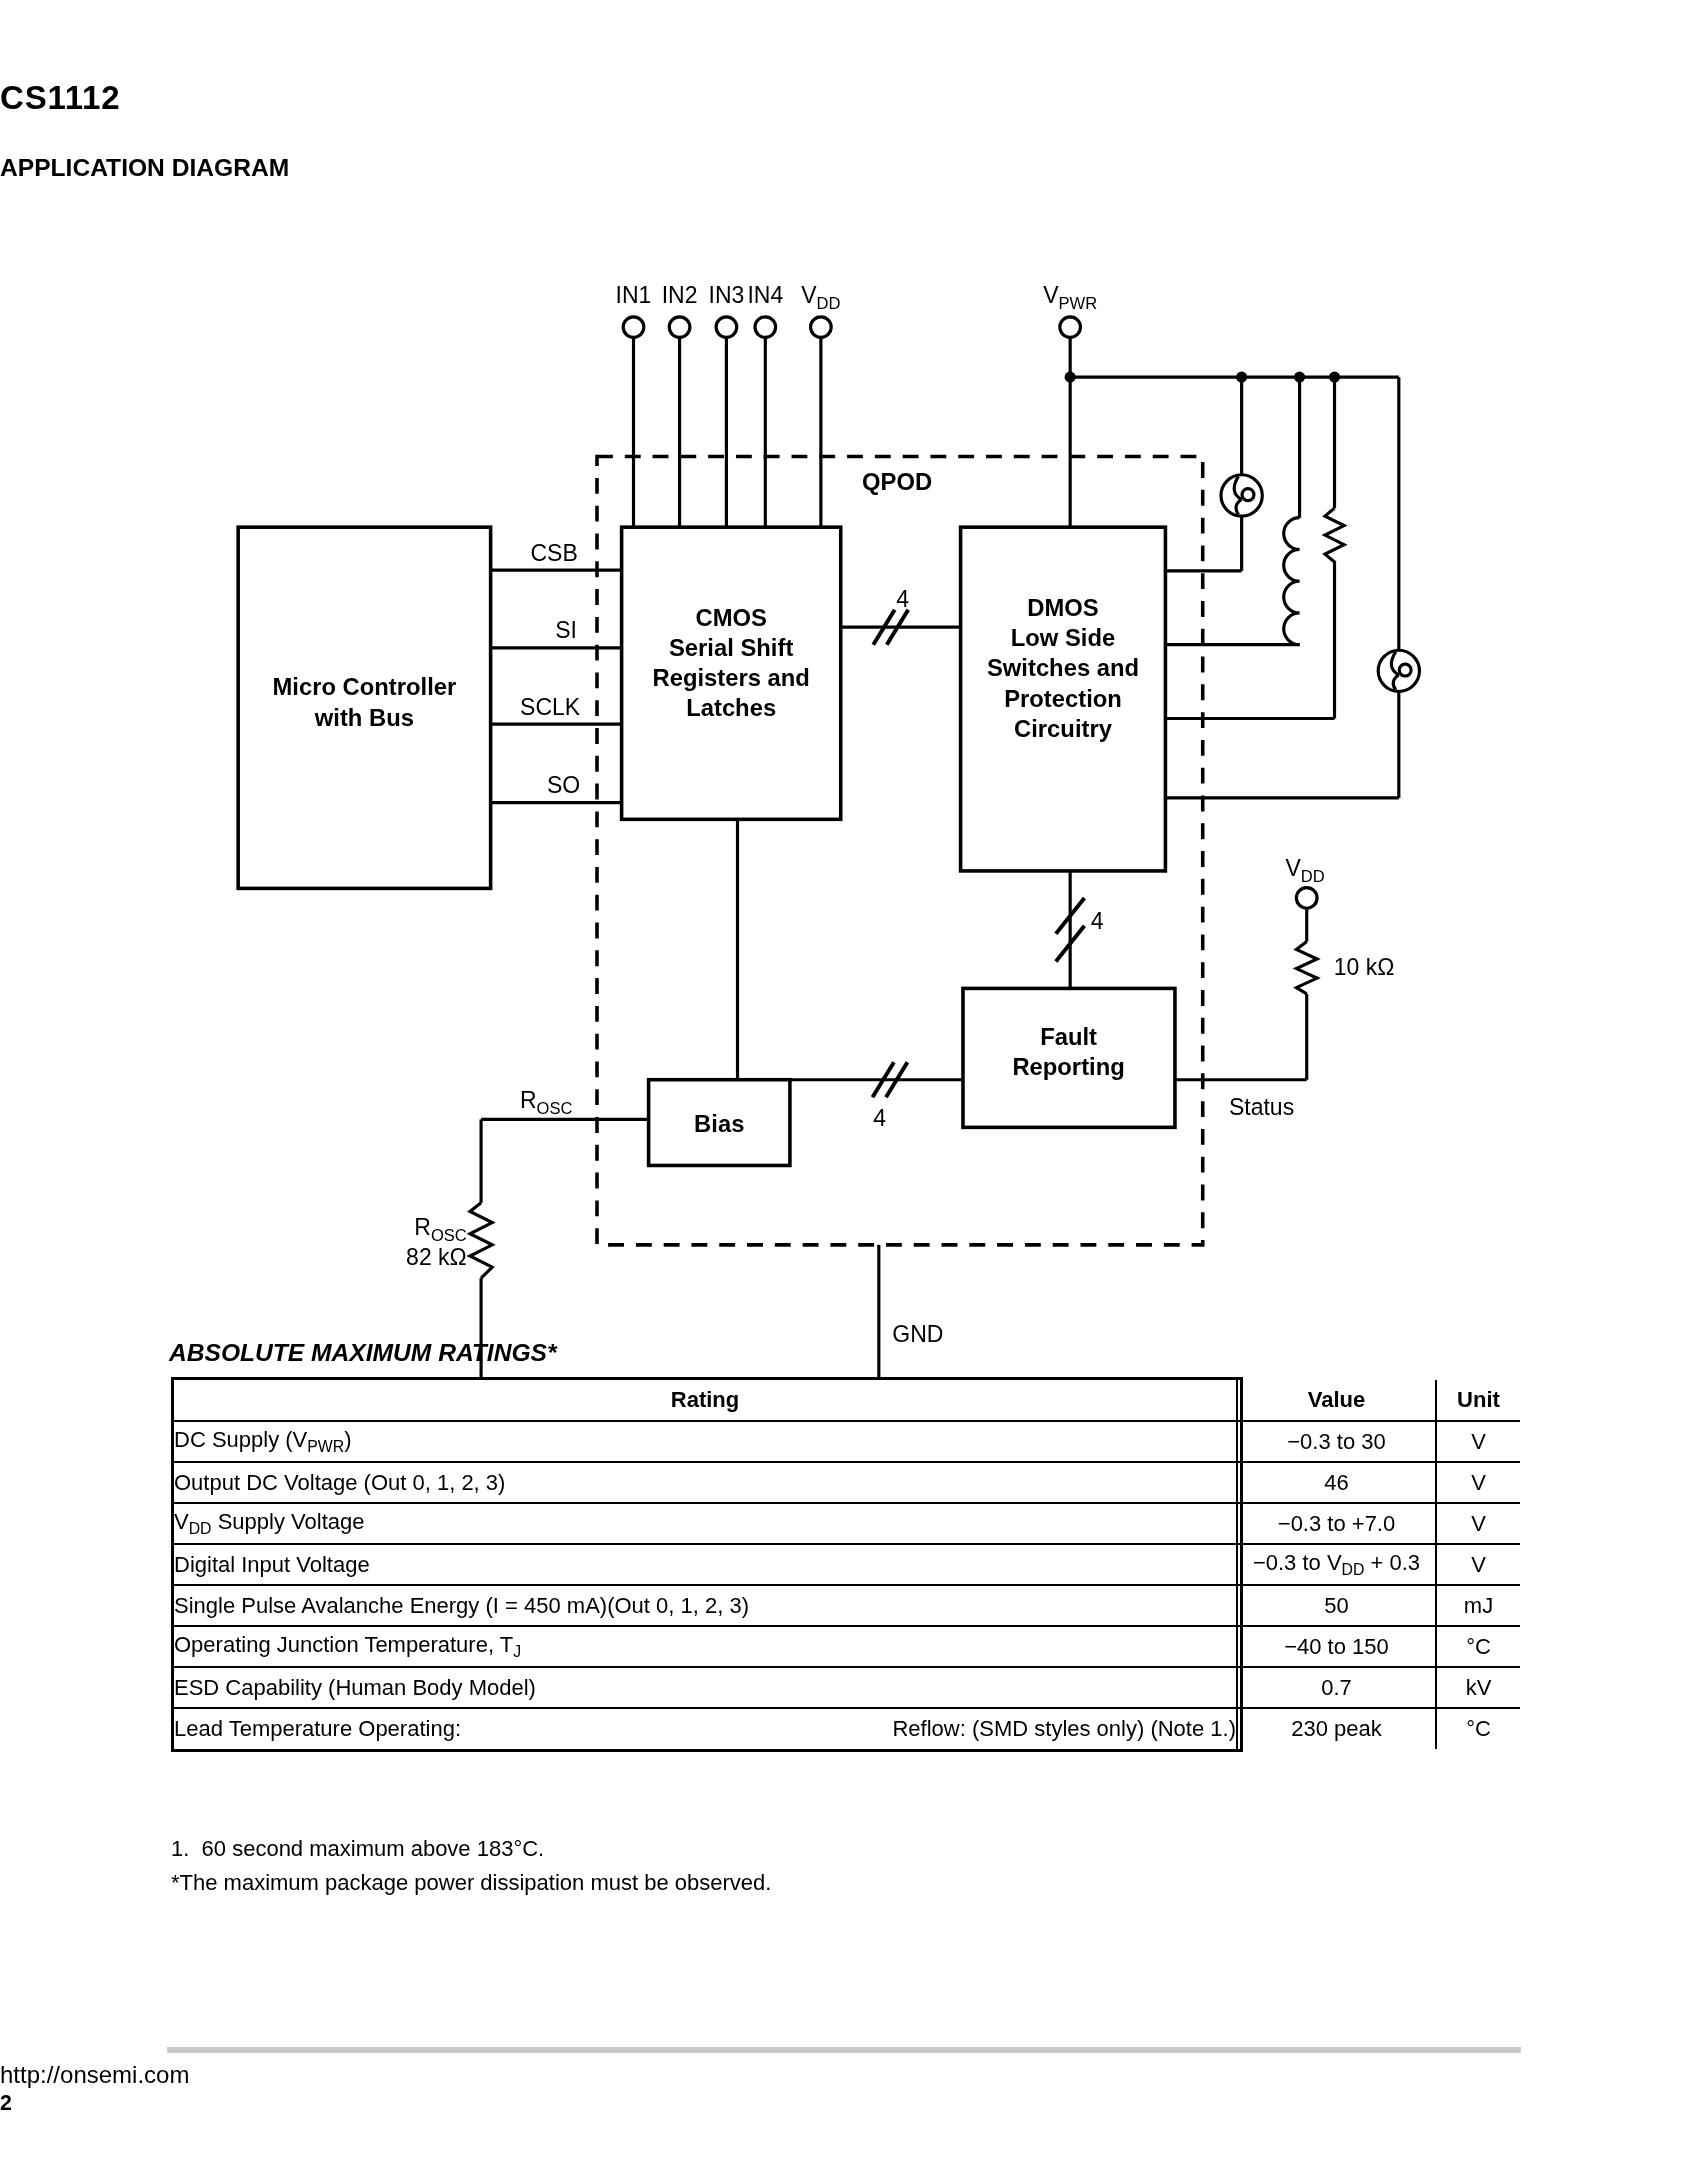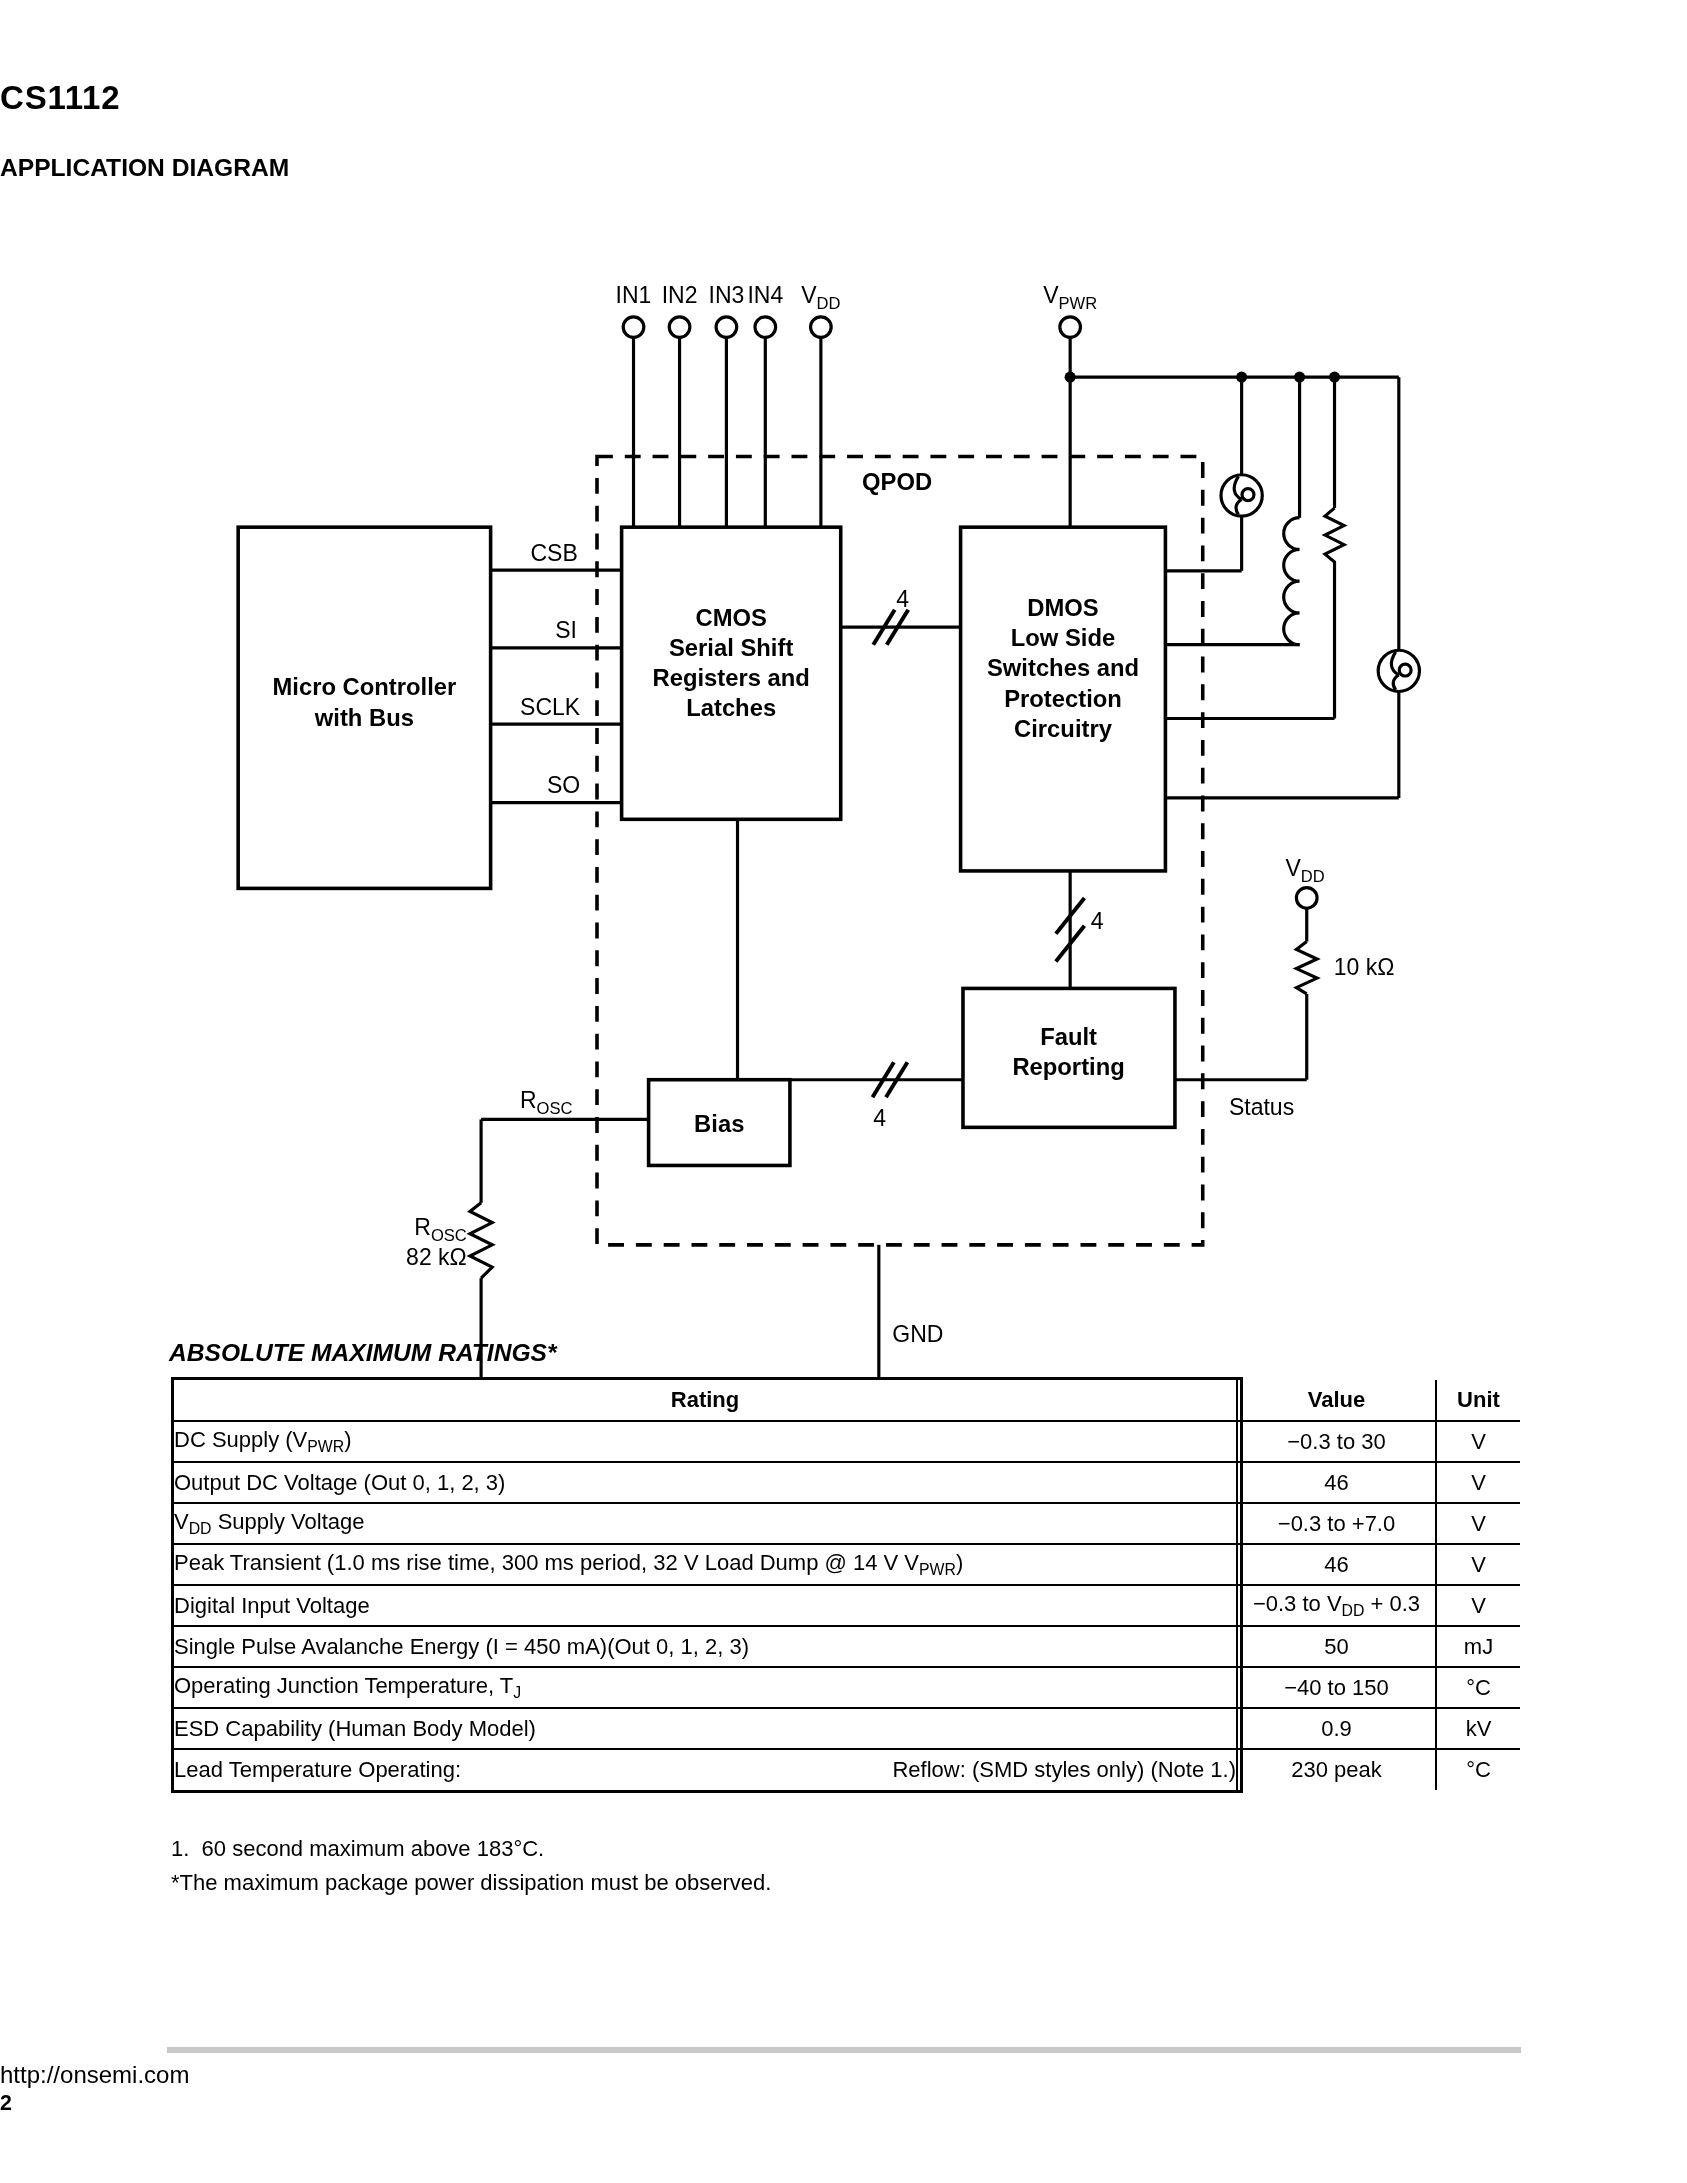--- a/index.html
+++ b/index.html
@@ -223,42 +223,37 @@
     <td class="c-rating">Output DC Voltage (Out 0, 1, 2, 3)</td>
     <td class="c-value">46</td>
     <td class="c-unit">V</td>
   </tr>
   <tr>
     <td class="c-rating">V<sub>DD</sub> Supply Voltage</td>
     <td class="c-value">−0.3 to +7.0</td>
     <td class="c-unit">V</td>
   </tr>
   <tr>
-    <td class="c-rating">Peak Transient (1.0 ms rise time, 300 ms period, 32 V Load Dump @ 14 V V<sub>PWR</sub>)</td>
-    <td class="c-value">46</td>
-    <td class="c-unit">V</td>
-  </tr>
-  <tr>
     <td class="c-rating">Digital Input Voltage</td>
     <td class="c-value">−0.3 to V<sub>DD</sub> + 0.3</td>
     <td class="c-unit">V</td>
   </tr>
   <tr>
     <td class="c-rating">Single Pulse Avalanche Energy (I = 450 mA)(Out 0, 1, 2, 3)</td>
     <td class="c-value">50</td>
     <td class="c-unit">mJ</td>
   </tr>
   <tr>
     <td class="c-rating">Operating Junction Temperature, T<sub>J</sub></td>
     <td class="c-value">−40 to 150</td>
     <td class="c-unit">°C</td>
   </tr>
   <tr>
     <td class="c-rating">ESD Capability (Human Body Model)</td>
-    <td class="c-value">0.9</td>
+    <td class="c-value">0.7</td>
     <td class="c-unit">kV</td>
   </tr>
   <tr>
     <td class="c-rating split">
       <span class="inner">
         <span>Lead Temperature Operating:</span>
         <span>Reflow: (SMD styles only) (Note 1.)</span>
       </span>
     </td>
     <td class="c-value">230 peak</td>

